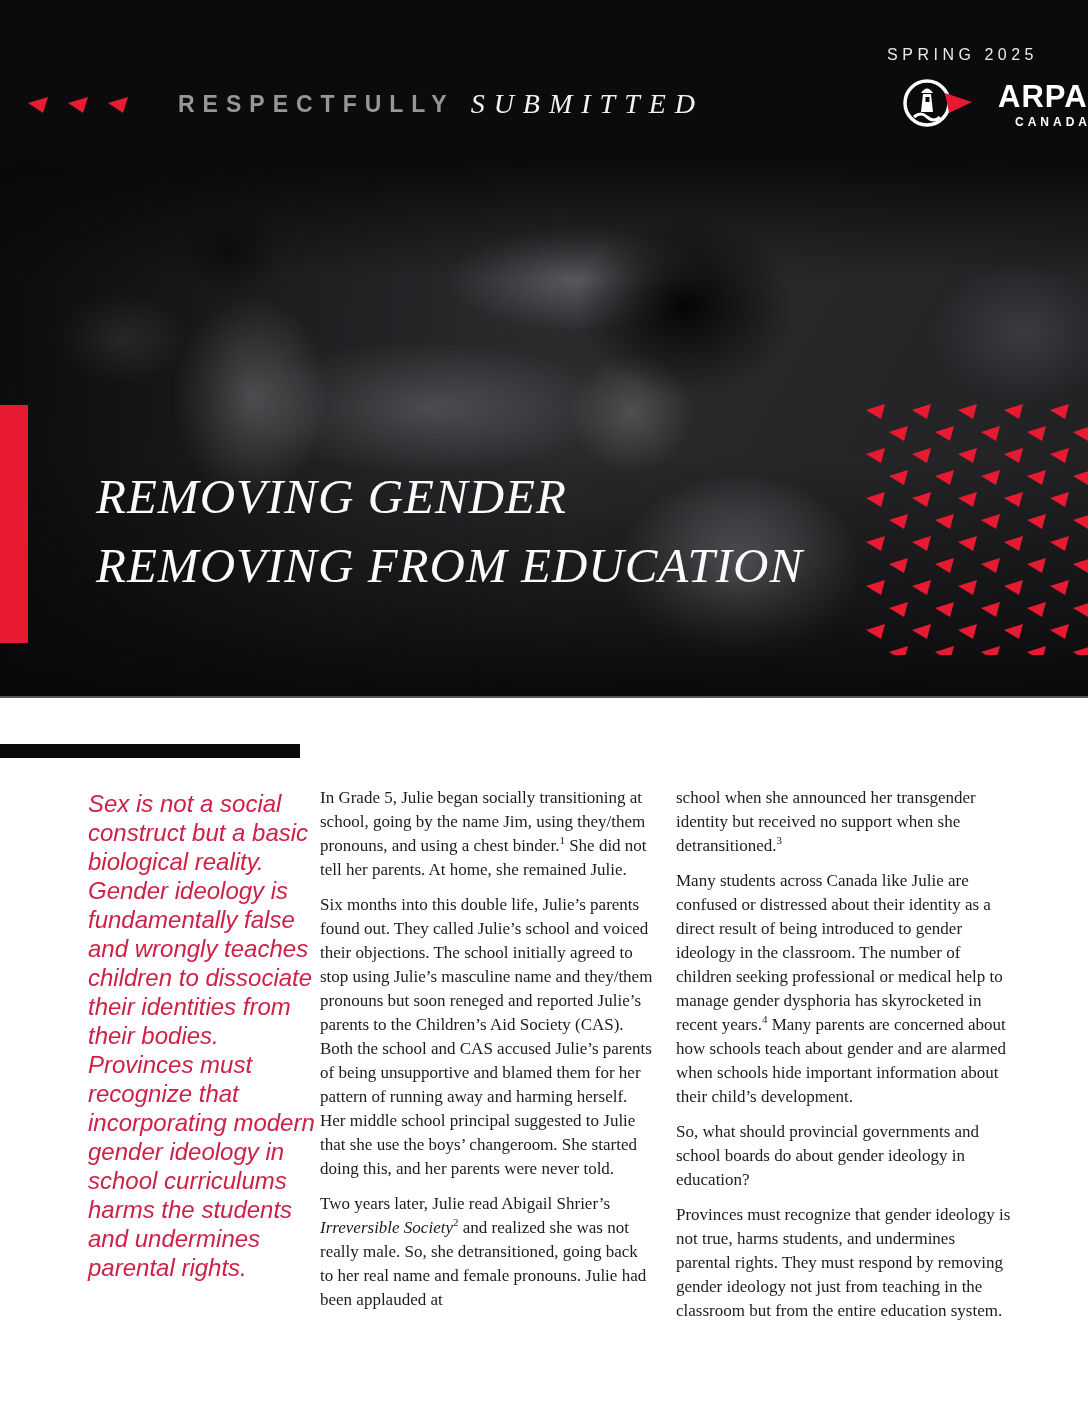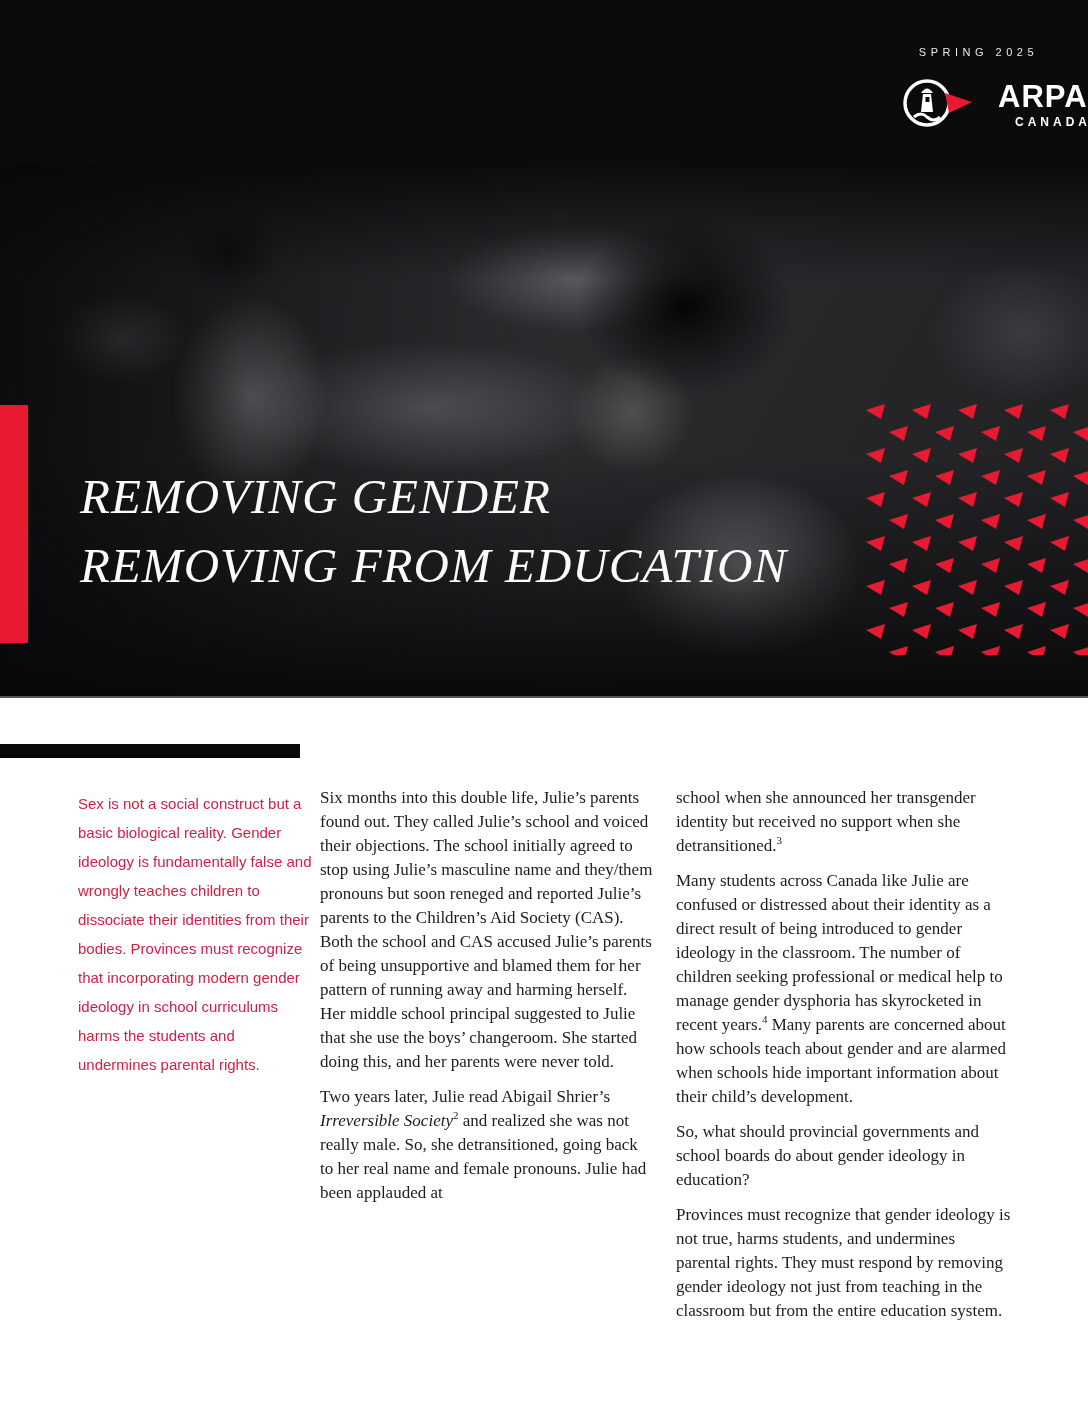--- a/index.html
+++ b/index.html
@@ -39,61 +39,75 @@
   .masthead-bold{
     font-family:"Liberation Sans",sans-serif;font-weight:bold;font-size:23px;
     letter-spacing:8px;color:var(--masthead-gray);margin-left:30px;white-space:nowrap;
   }
   .masthead-italic{
     font-family:"Liberation Serif",serif;font-style:italic;font-size:28px;
     letter-spacing:9px;color:#f2f2f2;margin-left:16px;white-space:nowrap;
   }
   .issue{
     position:absolute;right:50px;top:46px;font-family:"Liberation Sans",sans-serif;
-    font-size:11px;letter-spacing:4.5px;color:#eaeaec;white-space:nowrap;
+    font-size:16px;letter-spacing:4.5px;color:#eaeaec;white-space:nowrap;
   }
   .logo{position:absolute;left:900px;top:74px;display:flex;align-items:flex-start;gap:32px;}
   .logo-text{margin-left:-16px;margin-top:8px;}
   .logo-name{
     font-family:"Liberation Sans",sans-serif;font-weight:bold;font-size:31px;
     letter-spacing:1px;color:#ffffff;line-height:30px;
   }
   .logo-sub{
     font-family:"Liberation Sans",sans-serif;font-weight:bold;font-size:12px;
     letter-spacing:4px;color:#ffffff;margin-top:3px;margin-left:17px;
   }
   .red-bar{position:absolute;left:0;top:405px;width:28px;height:238px;background:var(--accent);}
   .triangle-pattern{position:absolute;left:866px;top:403px;}
   .hero-title{
-    position:absolute;left:80px;top:462px;margin:0;font-weight:400;
+    position:absolute;left:96px;top:462px;margin:0;font-weight:400;
     font-family:"Liberation Serif",serif;font-style:italic;color:#fbfbfb;
     font-size:49px;line-height:69px;letter-spacing:1px;white-space:nowrap;
   }
   
   .section-rule{position:absolute;left:0;top:744px;width:300px;height:14px;background:#0a0a0a;}
   .pullquote{
-    position:absolute;left:78px;top:789px;width:238px;
-    font-family:"Liberation Sans",sans-serif;font-size:15px;line-height:29px;
+    position:absolute;left:88px;top:789px;width:238px;
+    font-family:"Liberation Sans",sans-serif;font-size:24px;line-height:29px;
     color:var(--quote);
+    font-style:italic;
   }
   .col{position:absolute;top:786px;color:var(--ink);}
   .col-1{left:320px;width:334px;}
   .col-2{left:676px;width:336px;}
   .col p{margin:0 0 11px 0;font-size:17px;line-height:24px;font-family:"Liberation Serif",serif;}
   .col p sup{font-size:11px;line-height:0;}
   .col p em{font-style:italic;}
 </style>
 </head>
 <body>
 
 <div class="page">
 
   <div class="hero">
     <div class="hero-photo"></div>
 
+    <div class="masthead">
+      <svg class="tri" width="20" height="17" viewBox="0 0 20 17">
+          <polygon points="20,1 15,17 0,7" style="fill:var(--accent)"></polygon>
+        </svg>
+      <svg class="tri" width="20" height="17" viewBox="0 0 20 17">
+          <polygon points="20,1 15,17 0,7" style="fill:var(--accent)"></polygon>
+        </svg>
+      <svg class="tri" width="20" height="17" viewBox="0 0 20 17">
+          <polygon points="20,1 15,17 0,7" style="fill:var(--accent)"></polygon>
+        </svg>
+      <span class="masthead-bold">RESPECTFULLY</span>
+      <span class="masthead-italic">SUBMITTED</span>
+    </div>
 
     <div class="issue">SPRING 2025</div>
 
     <div class="logo">
       <svg width="82" height="58" viewBox="0 0 82 58">
         <circle cx="27" cy="29" r="22" fill="none" stroke="#ffffff" stroke-width="3.5"></circle>
         <path d="M21 19 q6 -9 12 0 Z" fill="#ffffff"></path>
         <polygon points="23,20 31,20 33,38 21,38" fill="#ffffff"></polygon>
         <rect x="25.5" y="23" width="4" height="5" fill="#0b0b0d"></rect>
         <path d="M14 43 q7 -6 13 0 q7 6 13 0" stroke="#ffffff" stroke-width="3" fill="none"></path>
@@ -121,20 +135,21 @@
       <span style="display:block">REMOVING GENDER</span>
       <span style="display:block">REMOVING FROM EDUCATION</span>
     </h1>
   </div>
 
   <div class="section-rule"></div>
 
   <aside class="pullquote">Sex is not a social construct but a basic biological reality. Gender ideology is fundamentally false and wrongly teaches children to dissociate their identities from their bodies. Provinces must recognize that incorporating modern gender ideology in school curriculums harms the students and undermines parental rights.</aside>
 
   <div class="col col-1">
+    <p><span>In Grade 5, Julie began socially transitioning at school, going by the name Jim, using they/them pronouns, and using a chest binder.</span><sup>1</sup><span> She did not tell her parents. At home, she remained Julie.</span></p>
     <p><span>Six months into this double life, Julie’s parents found out. They called Julie’s school and voiced their objections. The school initially agreed to stop using Julie’s masculine name and they/them pronouns but soon reneged and reported Julie’s parents to the Children’s Aid Society (CAS). Both the school and CAS accused Julie’s parents of being unsupportive and blamed them for her pattern of running away and harming herself. Her middle school principal suggested to Julie that she use the boys’ changeroom. She started doing this, and her parents were never told.</span></p>
     <p><span>Two years later, Julie read Abigail Shrier’s </span><em>Irreversible Society</em><sup>2</sup><span> and realized she was not really male. So, she detransitioned, going back to her real name and female pronouns. Julie had been applauded at</span></p>
   </div>
 
   <div class="col col-2">
     <p><span>school when she announced her transgender identity but received no support when she detransitioned.</span><sup>3</sup></p>
     <p><span>Many students across Canada like Julie are confused or distressed about their identity as a direct result of being introduced to gender ideology in the classroom. The number of children seeking professional or medical help to manage gender dysphoria has skyrocketed in recent years.</span><sup>4</sup><span> Many parents are concerned about how schools teach about gender and are alarmed when schools hide important information about their child’s development.</span></p>
     <p><span>So, what should provincial governments and school boards do about gender ideology in education?</span></p>
     <p><span>Provinces must recognize that gender ideology is not true, harms students, and undermines parental rights. They must respond by removing gender ideology not just from teaching in the classroom but from the entire education system.</span></p>
   </div>

